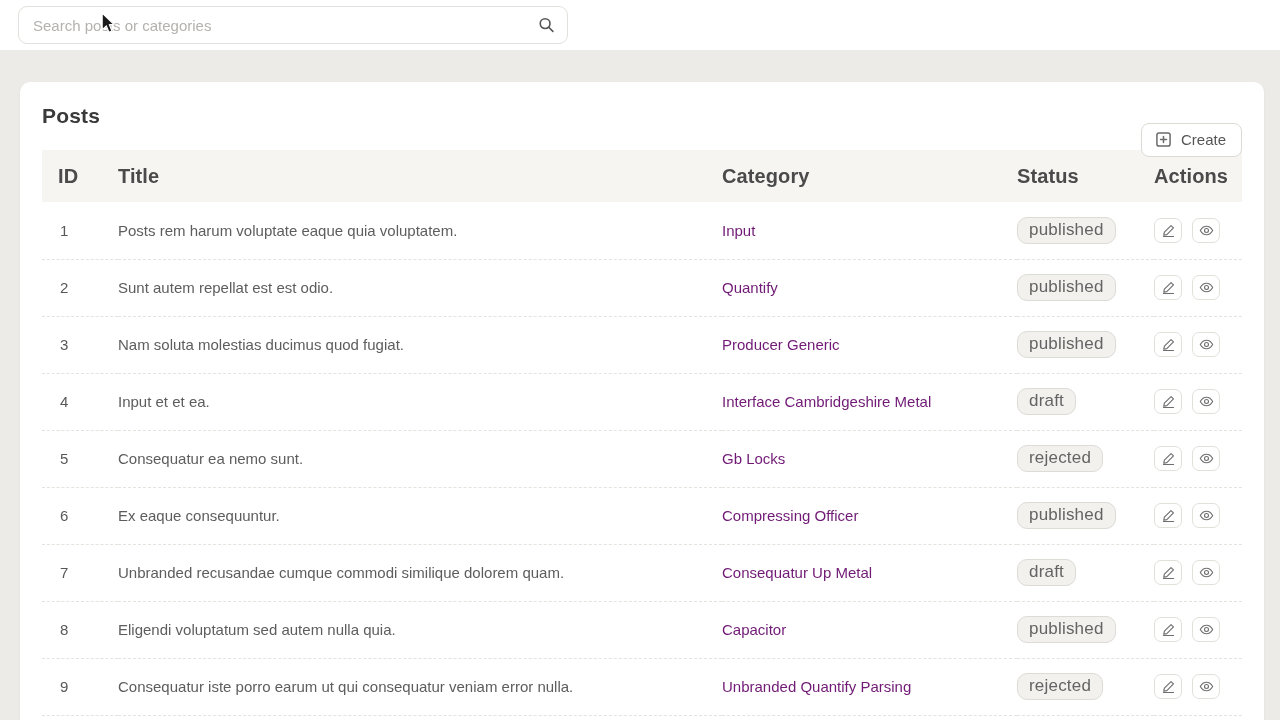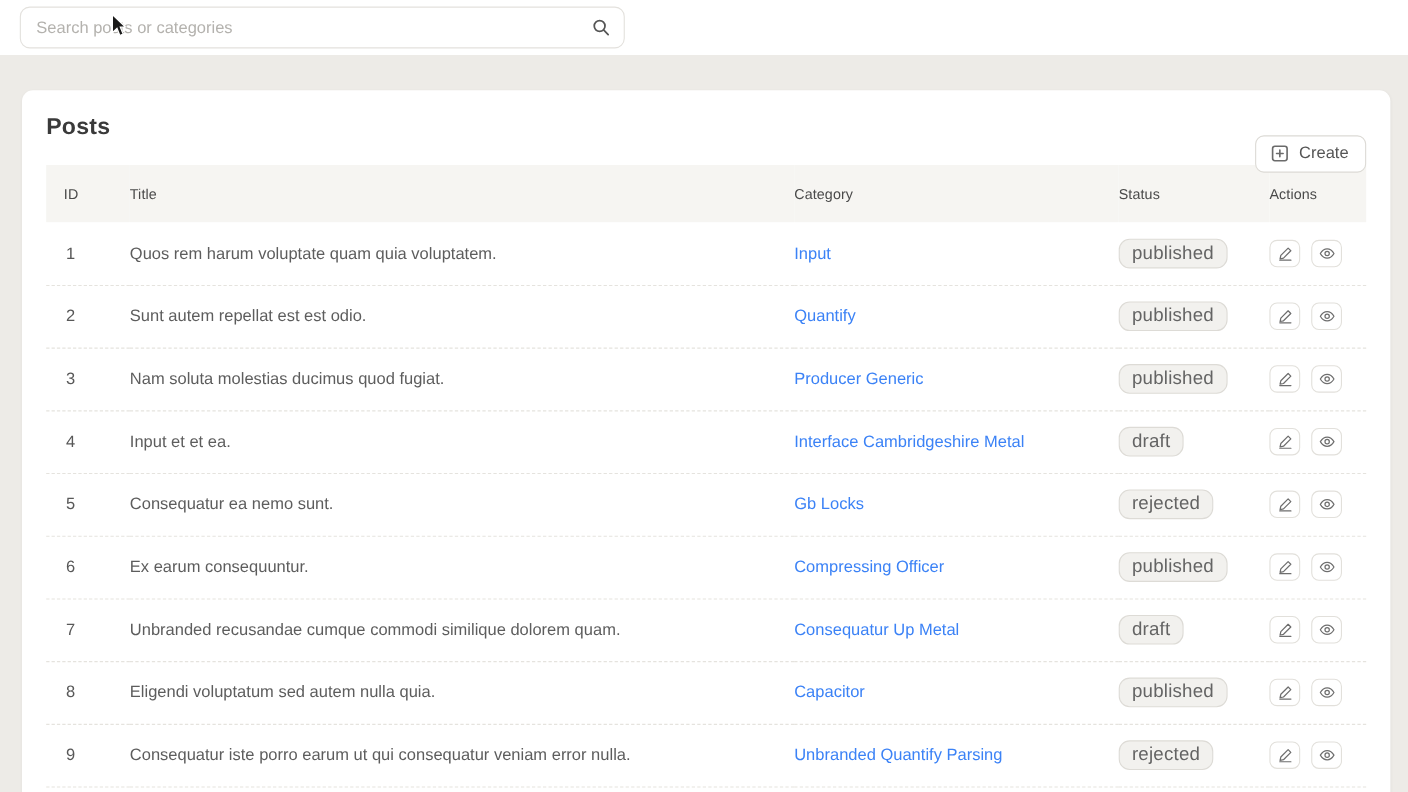--- a/index.html
+++ b/index.html
@@ -96,37 +96,37 @@
   }
   col.c1 { width: 76px; }
   col.c2 { width: 604px; }
   col.c3 { width: 295px; }
   col.c4 { width: 137px; }
   col.c5 { width: auto; }
 
   thead tr { background: #f6f5f2; height: 52px; }
   th {
     text-align: left;
-    font-size: 13px;
-    font-weight: 400;
+    font-size: 20px;
+    font-weight: 700;
     color: #4a4a4a;
     letter-spacing: 0.1px;
   }
   th.h-id { padding-left: 16px; }
 
   tbody td {
     height: 57px;
     border-bottom: 1px dashed #e5e3de;
     font-size: 15px;
     color: #636363;
     vertical-align: middle;
   }
   td.c-id { padding-left: 18px; color: #585858; }
   td.c-title { color: #5d5d5d; }
-  td.c-cat { color: #3b82f6; }
+  td.c-cat { color: #701a75; }
 
   .badge {
     display: inline-block;
     font-size: 17px;
     color: #646464;
     background: #f2f1ee;
     border: 1px solid #dddbd6;
     border-radius: 10px;
     padding: 2px 11px 3px 11px;
     letter-spacing: 0.2px;
@@ -195,21 +195,21 @@
         <th class="h-id">ID</th>
         <th>Title</th>
         <th>Category</th>
         <th>Status</th>
         <th>Actions</th>
       </tr>
     </thead>
     <tbody id="rows-body">
   <tr>
     <td class="c-id">1</td>
-    <td class="c-title">Quos rem harum voluptate quam quia voluptatem.</td>
+    <td class="c-title">Posts rem harum voluptate eaque quia voluptatem.</td>
     <td class="c-cat">Input</td>
     <td class="c-status">
       <span class="badge">published</span>
     </td>
     <td class="actions-cell">
       <button class="abtn">
         <span style="display:inline-flex;">
           <svg viewBox="0 0 16 16" fill="none" stroke="#6e6e6e" stroke-width="1.2" stroke-linejoin="round" stroke-linecap="round" width="15" height="15">
             <path d="M10.7 2.7l2.6 2.6-7.1 7.1-3.3.7.7-3.3z"></path>
             <path d="M2.6 14.4h10.8"></path>
@@ -330,21 +330,21 @@
             <path d="M1.4 8s2.6-4.5 6.6-4.5S14.6 8 14.6 8s-2.6 4.5-6.6 4.5S1.4 8 1.4 8z"></path>
             <circle cx="8" cy="8" r="2.1"></circle>
           </svg>
         </span>
       </button>
     </td>
   </tr>
 
   <tr>
     <td class="c-id">6</td>
-    <td class="c-title">Ex earum consequuntur.</td>
+    <td class="c-title">Ex eaque consequuntur.</td>
     <td class="c-cat">Compressing Officer</td>
     <td class="c-status">
       <span class="badge">published</span>
     </td>
     <td class="actions-cell">
       <button class="abtn">
         <span style="display:inline-flex;">
           <svg viewBox="0 0 16 16" fill="none" stroke="#6e6e6e" stroke-width="1.2" stroke-linejoin="round" stroke-linecap="round" width="15" height="15">
             <path d="M10.7 2.7l2.6 2.6-7.1 7.1-3.3.7.7-3.3z"></path>
             <path d="M2.6 14.4h10.8"></path>

